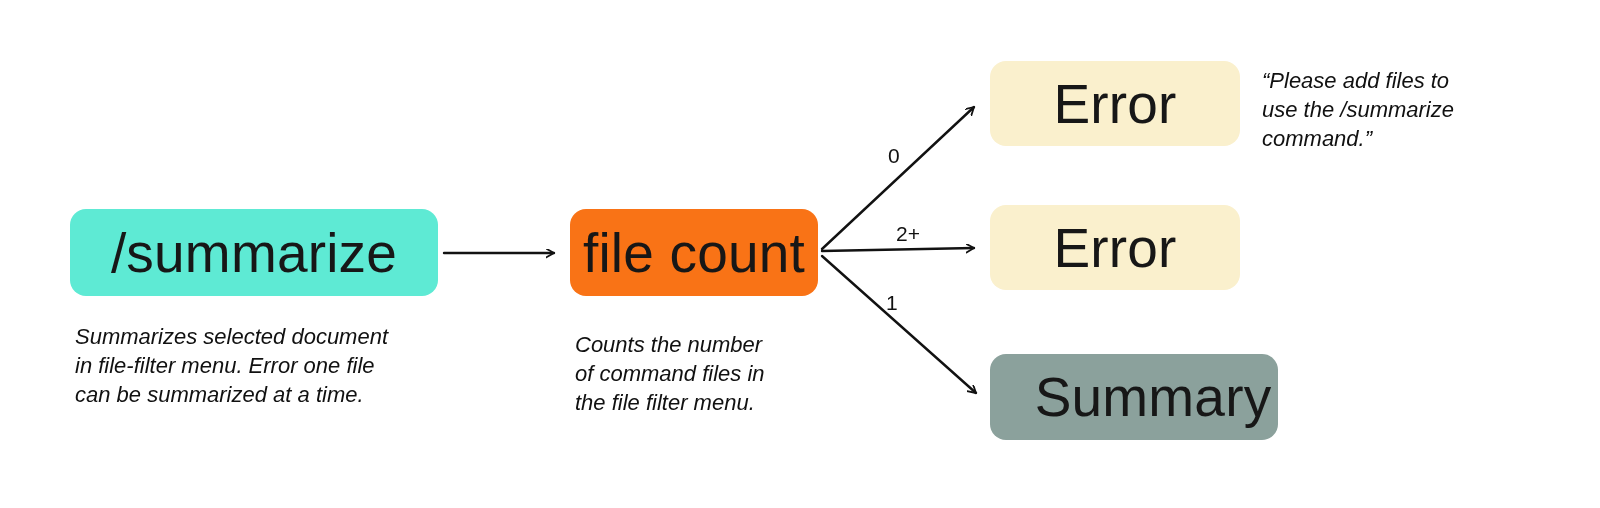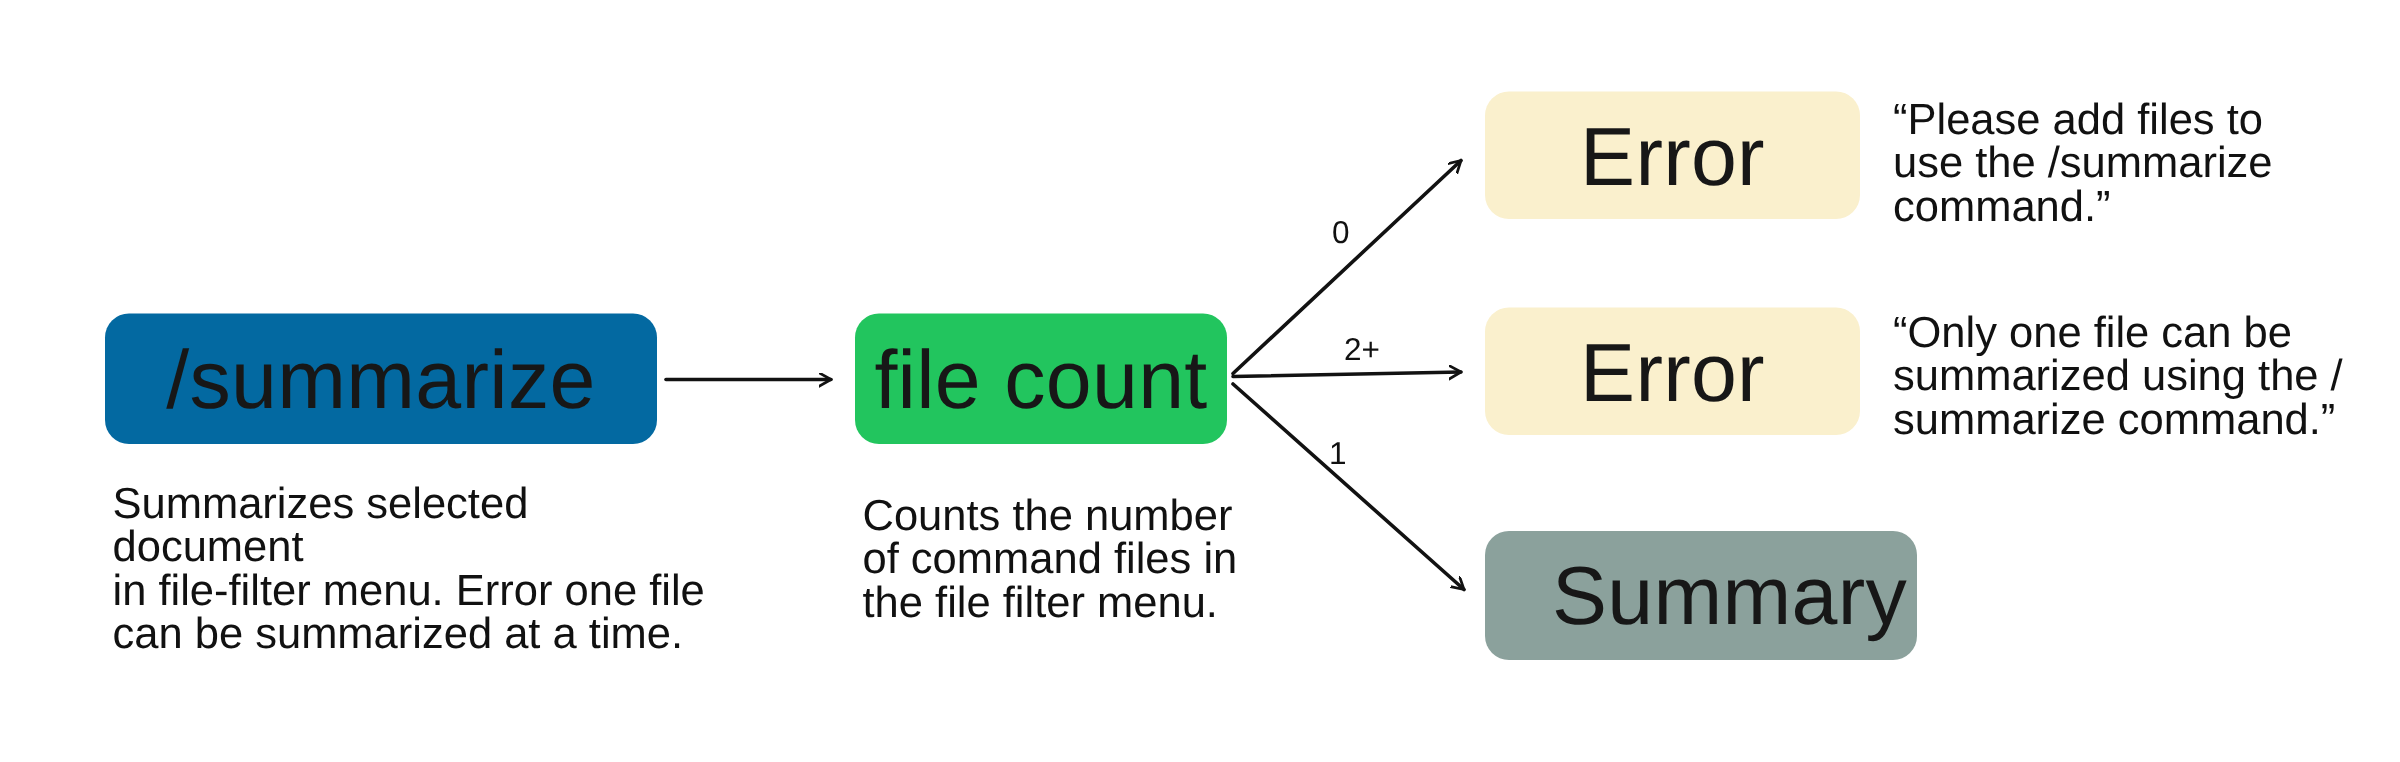--- a/index.html
+++ b/index.html
@@ -41,24 +41,25 @@
     letter-spacing: 0.2px;
     white-space: nowrap;
   }
   .node-summarize { left: 70px;  top: 209px; width: 368px; height: 87px; }
   .node-filecount { left: 570px; top: 209px; width: 248px; height: 87px; }
   .node-error-0   { left: 990px; top: 61px;  width: 250px; height: 85px; }
   .node-error-2   { left: 990px; top: 205px; width: 250px; height: 85px; }
   .node-summary   { left: 990px; top: 354px; width: 250px; height: 86px; }
   .caption {
     position: absolute;
-    font-size: 29px;
+    font-size: 22px;
     line-height: 29px;
     color: #111111;
     white-space: pre-line;
+    font-style: italic;
   }
   .caption-summarize { left: 75px;   top: 322px; width: 400px; }
   .caption-filecount { left: 575px;  top: 330px; width: 260px; }
   .caption-error-0   { left: 1262px; top: 66px;  width: 300px; }
   .caption-error-2   { left: 1262px; top: 208px; width: 310px; }
   .caption-summary   { left: 1260px; top: 376px; width: 300px; }
   .edge-label {
     position: absolute;
     font-size: 21px;
     color: #111111;
@@ -77,25 +78,25 @@
       <marker id="arrowhead" markerWidth="12" markerHeight="12" refX="8" refY="4.5" orient="auto" markerUnits="userSpaceOnUse">
         <path d="M0,0 L8,4.5 L0,9" fill="none" stroke="#121212" stroke-width="1.8" stroke-linecap="round" stroke-linejoin="round"></path>
       </marker>
     </defs>
     <line x1="444" y1="253" x2="554" y2="253" marker-end="url(#arrowhead)"></line>
     <line x1="822" y1="249" x2="974" y2="107" marker-end="url(#arrowhead)"></line>
     <line x1="822" y1="251" x2="974" y2="248" marker-end="url(#arrowhead)"></line>
     <line x1="822" y1="256" x2="976" y2="393" marker-end="url(#arrowhead)"></line>
   </svg>
 
-  <div class="node node-summarize" style="background: #0369a1;">
+  <div class="node node-summarize" style="background: #5eead4;">
     <span class="node-label">/summarize</span>
   </div>
 
-  <div class="node node-filecount" style="background: #22c55e; align-items: center;">
+  <div class="node node-filecount" style="background: #f97316; align-items: center;">
     <span class="node-label">file count</span>
   </div>
 
   <div class="node node-error-0" style="background: rgb(250, 240, 205);">
     <span class="node-label">Error</span>
   </div>
 
   <div class="node node-error-2" style="background: rgb(250, 240, 205);">
     <span class="node-label">Error</span>
   </div>
@@ -110,17 +111,14 @@
 
   <div class="caption caption-summarize">Summarizes selected document
 in file-filter menu. Error one file
 can be summarized at a time.</div>
   <div class="caption caption-filecount">Counts the number
 of command files in
 the file filter menu.</div>
   <div class="caption caption-error-0">“Please add files to
 use the /summarize
 command.”</div>
-  <div class="caption caption-error-2">“Only one file can be
-summarized using the /
-summarize command.”</div>
 
 </div>
 
 </body></html>

